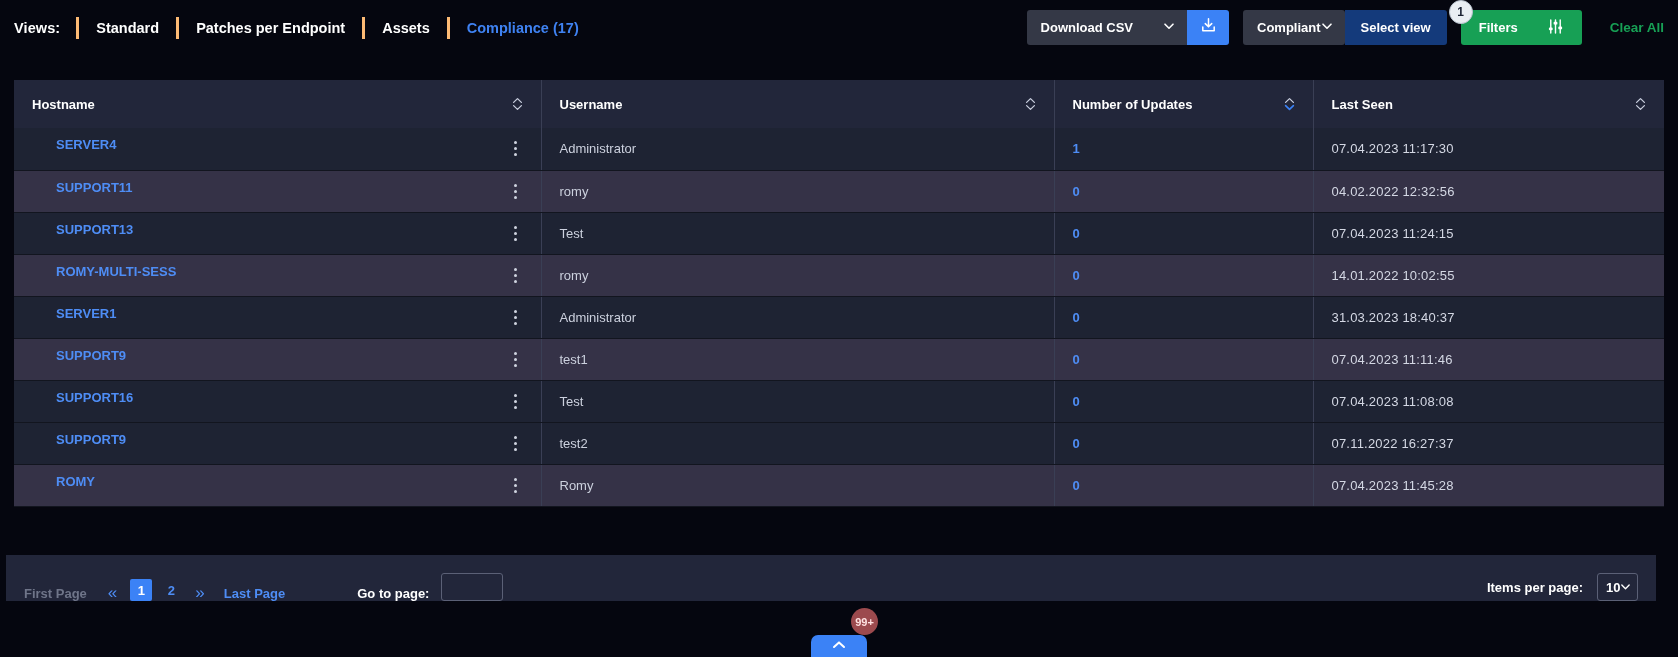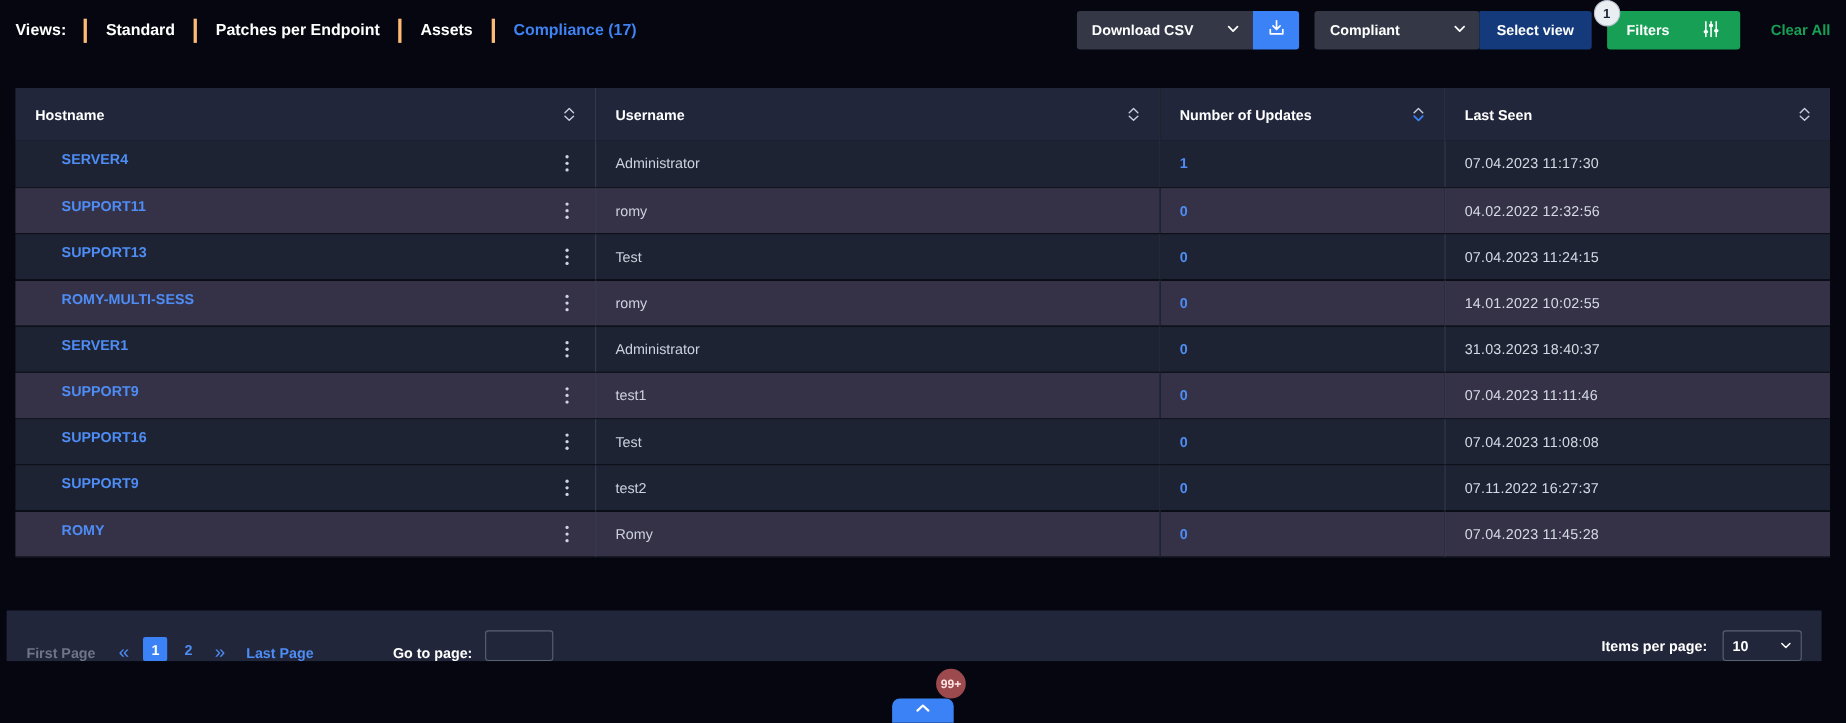--- a/index.html
+++ b/index.html
@@ -90,21 +90,20 @@
   }
 
   .sel-btn {
     height: 35px;
     background: #343846;
     color: #ffffff;
     font-size: 13px;
     font-weight: bold;
     display: flex;
     align-items: center;
-    gap: 48px;
     padding: 0 12px 0 14px;
     border-radius: 3px;
     cursor: pointer;
     white-space: nowrap;
   }
 
   .selectview-btn {
     height: 35px;
     background: #143a7b;
     color: #ffffff;
@@ -284,21 +283,21 @@
     color: #ffffff;
     font-size: 13px;
     padding: 0 8px;
     font-family: "Liberation Sans", sans-serif;
     outline: none;
   }
 
   .ipp-wrap { margin-left: auto; display: flex; align-items: center; }
   .ipp-label { color: #ffffff; font-weight: bold; margin-right: 14px; padding-left: 24px; }
   .ipp-select {
-    width: 72px;
+    width: 41px;
     height: 28px;
     border: 1px solid #5b6076;
     border-radius: 3px;
     color: #ffffff;
     font-size: 13px;
     font-weight: bold;
     display: flex;
     align-items: center;
     justify-content: space-between;
     padding: 0 8px;

